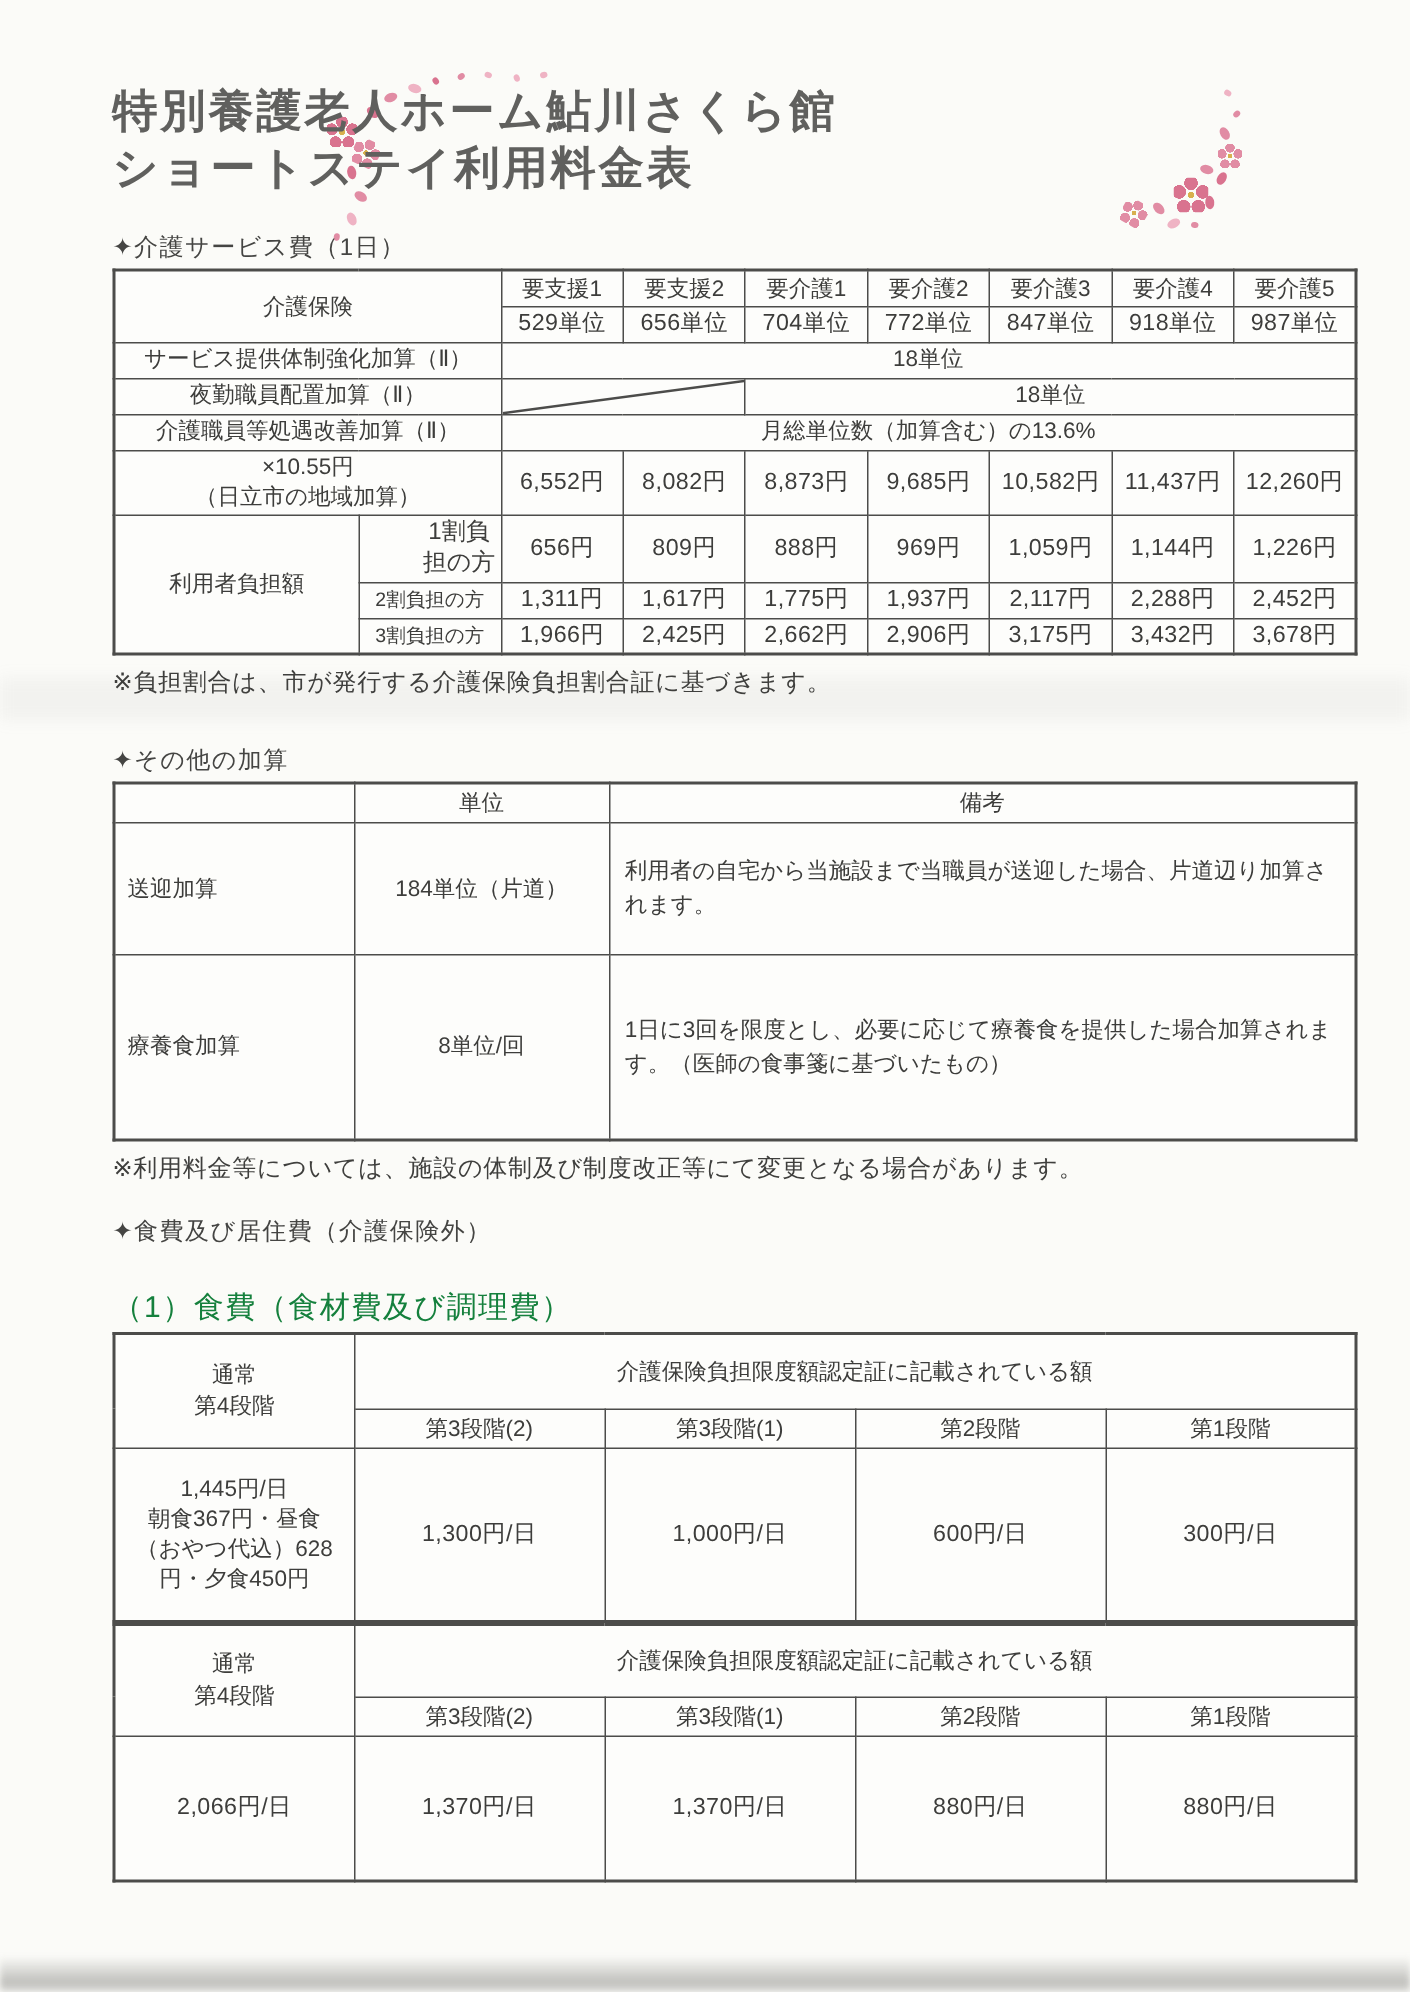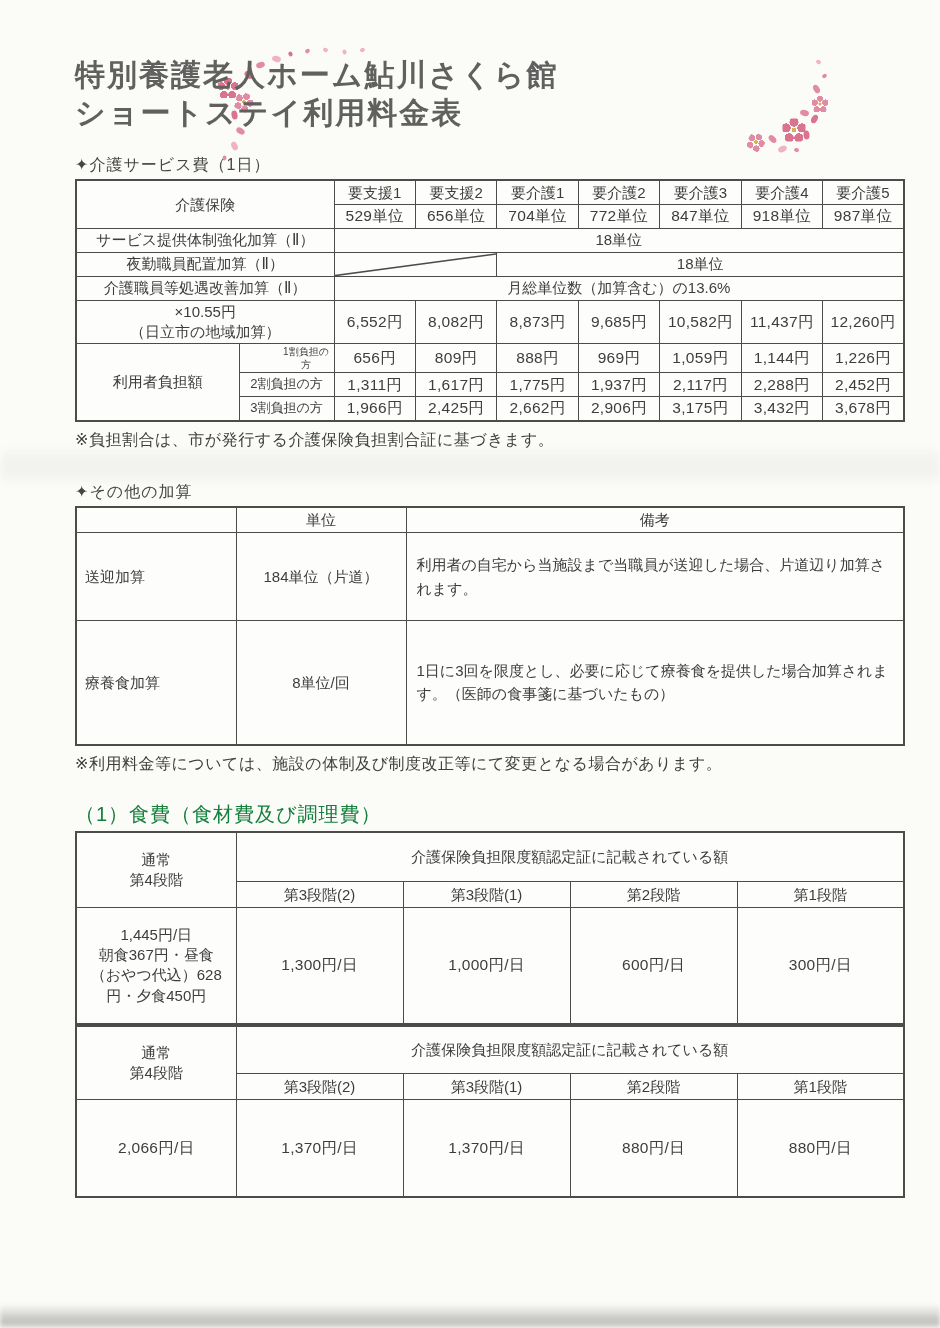--- a/index.html
+++ b/index.html
@@ -167,21 +167,21 @@
       <td class="money">6,552円</td>
       <td class="money">8,082円</td>
       <td class="money">8,873円</td>
       <td class="money">9,685円</td>
       <td class="money">10,582円</td>
       <td class="money">11,437円</td>
       <td class="money">12,260円</td>
     </tr>
     <tr class="h24">
       <td rowspan="3">利用者負担額</td>
-      <td style="font-size:10px;padding-left:42px;">1割負担の方</td>
+      <td style="font-size:16px;padding-left:42px;">1割負担の方</td>
       <td class="money">656円</td>
       <td class="money">809円</td>
       <td class="money">888円</td>
       <td class="money">969円</td>
       <td class="money">1,059円</td>
       <td class="money">1,144円</td>
       <td class="money">1,226円</td>
     </tr>
     <tr class="h24">
       <td style="font-size:13px;">2割負担の方</td>
@@ -230,20 +230,21 @@
     <tr style="height:124px;">
       <td class="left">療養食加算</td>
       <td>8単位/回</td>
       <td class="remark">1日に3回を限度とし、必要に応じて療養食を提供した場合加算されます。（医師の食事箋に基づいたもの）</td>
     </tr>
   </tbody>
     </table>
 
   <div class="note" style="margin-top:8px;">※利用料金等については、施設の体制及び制度改正等にて変更となる場合があります。</div>
 
+  <div class="sec-heading" style="margin-top:21px;">✦食費及び居住費（介護保険外）</div>
 
   <div class="sub-heading" style="margin-top:26px;">（1）食費（食材費及び調理費）</div>
 
   <table>
     <colgroup>
         <col style="width:160px">
         <col>
         <col>
         <col>
         <col>

